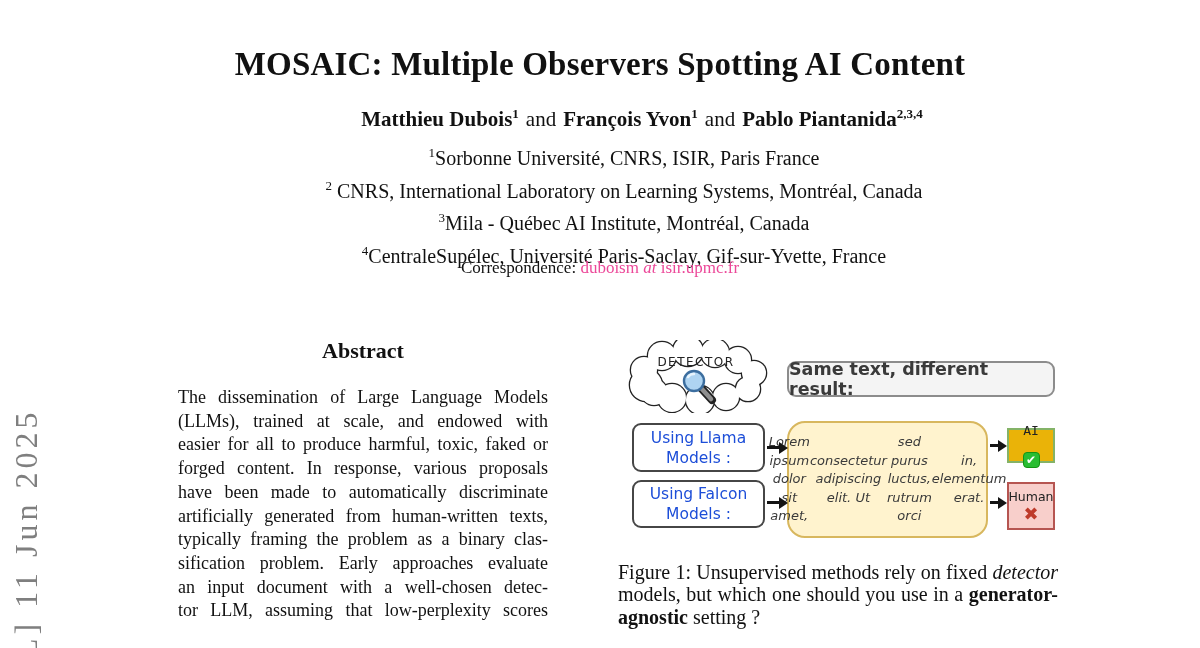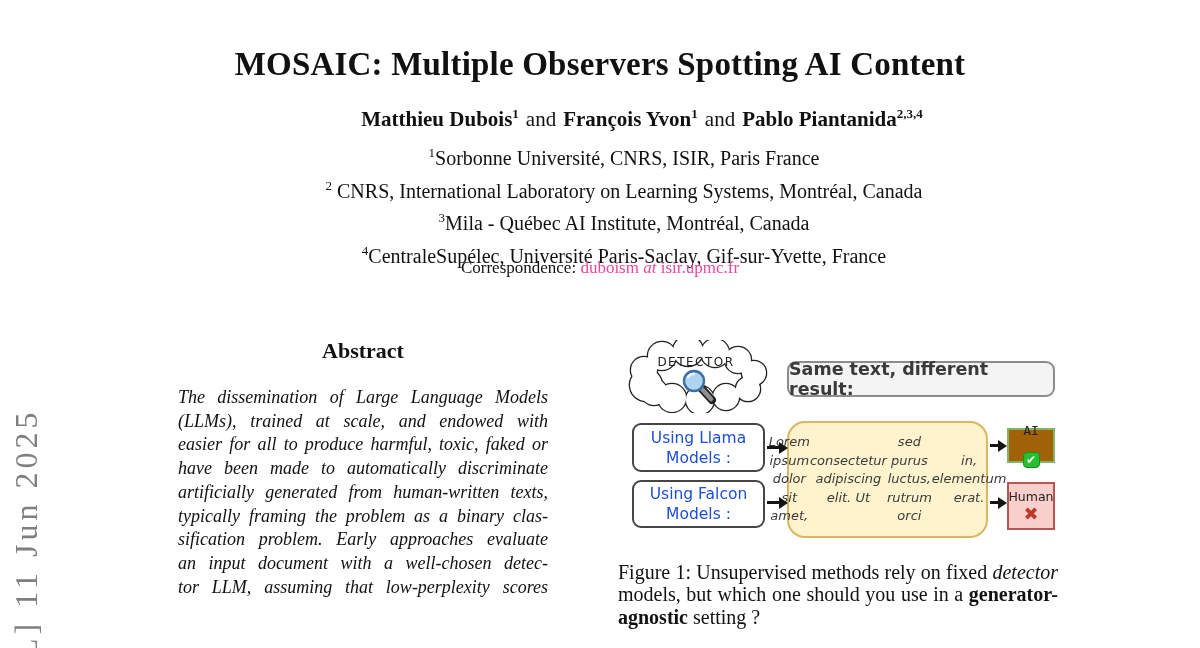--- a/index.html
+++ b/index.html
@@ -18,21 +18,21 @@
   .affil sup{font-size:13px;}
   .corr{top:258px;font-size:17px;}
   .corr .lbl{font-weight:normal;}
   .corr .mail{color:#ec4899;}
   .corr .at{font-style:italic;}
   
   .abs-head{position:absolute;left:178px;top:338px;width:370px;text-align:center;
     font-size:22px;font-weight:bold;}
   .abs-body{position:absolute;left:178px;top:386px;width:370px;
     font-size:18px;line-height:23.7px;}
-  .abs-line{text-align:justify;text-align-last:justify;white-space:normal;font-style:italic;}
+  .abs-line{text-align:justify;text-align-last:justify;white-space:normal;}
   
   .stamp{position:absolute;left:8px;top:658px;transform:rotate(-90deg);
     transform-origin:0 0;white-space:nowrap;color:#7F7F7F;font-size:32px;
     letter-spacing:4px;font-family:"Liberation Serif",serif;}
   
   .fig{position:absolute;left:618px;top:338px;width:440px;height:212px;
     font-family:"DejaVu Sans",sans-serif;}
   .fig *{box-sizing:border-box;}
   .cloud-wrap{position:absolute;left:4px;top:2px;width:149px;height:73px;}
   .banner{position:absolute;left:169px;top:23px;width:268px;height:36px;
@@ -43,21 +43,21 @@
     border:2px solid #464646;border-radius:9px;display:flex;flex-direction:column;
     align-items:center;justify-content:center;font-size:15.5px;line-height:20px;color:#1d4ed8;}
   .llama{top:85px;height:49px;}
   .falcon{top:142px;height:48px;}
   .sample{position:absolute;left:169px;top:83px;width:201px;height:117px;
     background:#FFF3CE;border:2px solid #D8B75E;border-radius:18px;
     display:flex;flex-direction:row;align-items:center;justify-content:center;
     font-size:13px;font-style:italic;line-height:18.6px;color:#3A3A3A;text-align:center;}
   .verdict{position:absolute;left:389px;width:48px;display:flex;flex-direction:column;
     align-items:center;justify-content:center;color:#222;}
-  .ai{top:90px;height:35px;background:#a16207;border:2px solid #84B367;
+  .ai{top:90px;height:35px;background:#eab308;border:2px solid #84B367;
     font-family:"DejaVu Sans Mono",monospace;font-size:13px;gap:12px;}
   .human{top:144px;height:48px;background:#F8CFCB;border:2px solid #B65551;font-size:12.5px;}
   .check{width:17px;height:17px;margin-top:2px;background:#29BD32;border:1px solid #149414;
     border-radius:4px;color:#fff;font-size:12px;font-weight:bold;display:flex;
     align-items:center;justify-content:center;font-family:"DejaVu Sans",sans-serif;}
   .cross{font-size:18px;font-weight:bold;color:#BE3B2B;line-height:18px;margin-top:1px;}
   .arrow{position:absolute;height:3px;background:#141414;}
   .arrow::after{content:"";position:absolute;right:-8px;top:-4.5px;width:0;height:0;
     border-left:9px solid #141414;border-top:6px solid transparent;border-bottom:6px solid transparent;}
   
@@ -88,20 +88,21 @@
 <div class="hdr corr">
   <span class="lbl">Correspondence:</span>
   <span class="mail"><span>duboism</span> <span class="at">at</span> <span>isir.upmc.fr</span></span>
 </div>
 
 <div class="abs-head">Abstract</div>
 <div class="abs-body">
   <div class="abs-line">The dissemination of Large Language Models</div>
   <div class="abs-line">(LLMs), trained at scale, and endowed with</div>
   <div class="abs-line">easier for all to produce harmful, toxic, faked or</div>
+  <div class="abs-line">forged content. In response, various proposals</div>
   <div class="abs-line">have been made to automatically discriminate</div>
   <div class="abs-line">artificially generated from human-written texts,</div>
   <div class="abs-line">typically framing the problem as a binary clas-</div>
   <div class="abs-line">sification problem. Early approaches evaluate</div>
   <div class="abs-line">an input document with a well-chosen detec-</div>
   <div class="abs-line">tor LLM, assuming that low-perplexity scores</div>
 </div>
 
 <div class="fig">
 

